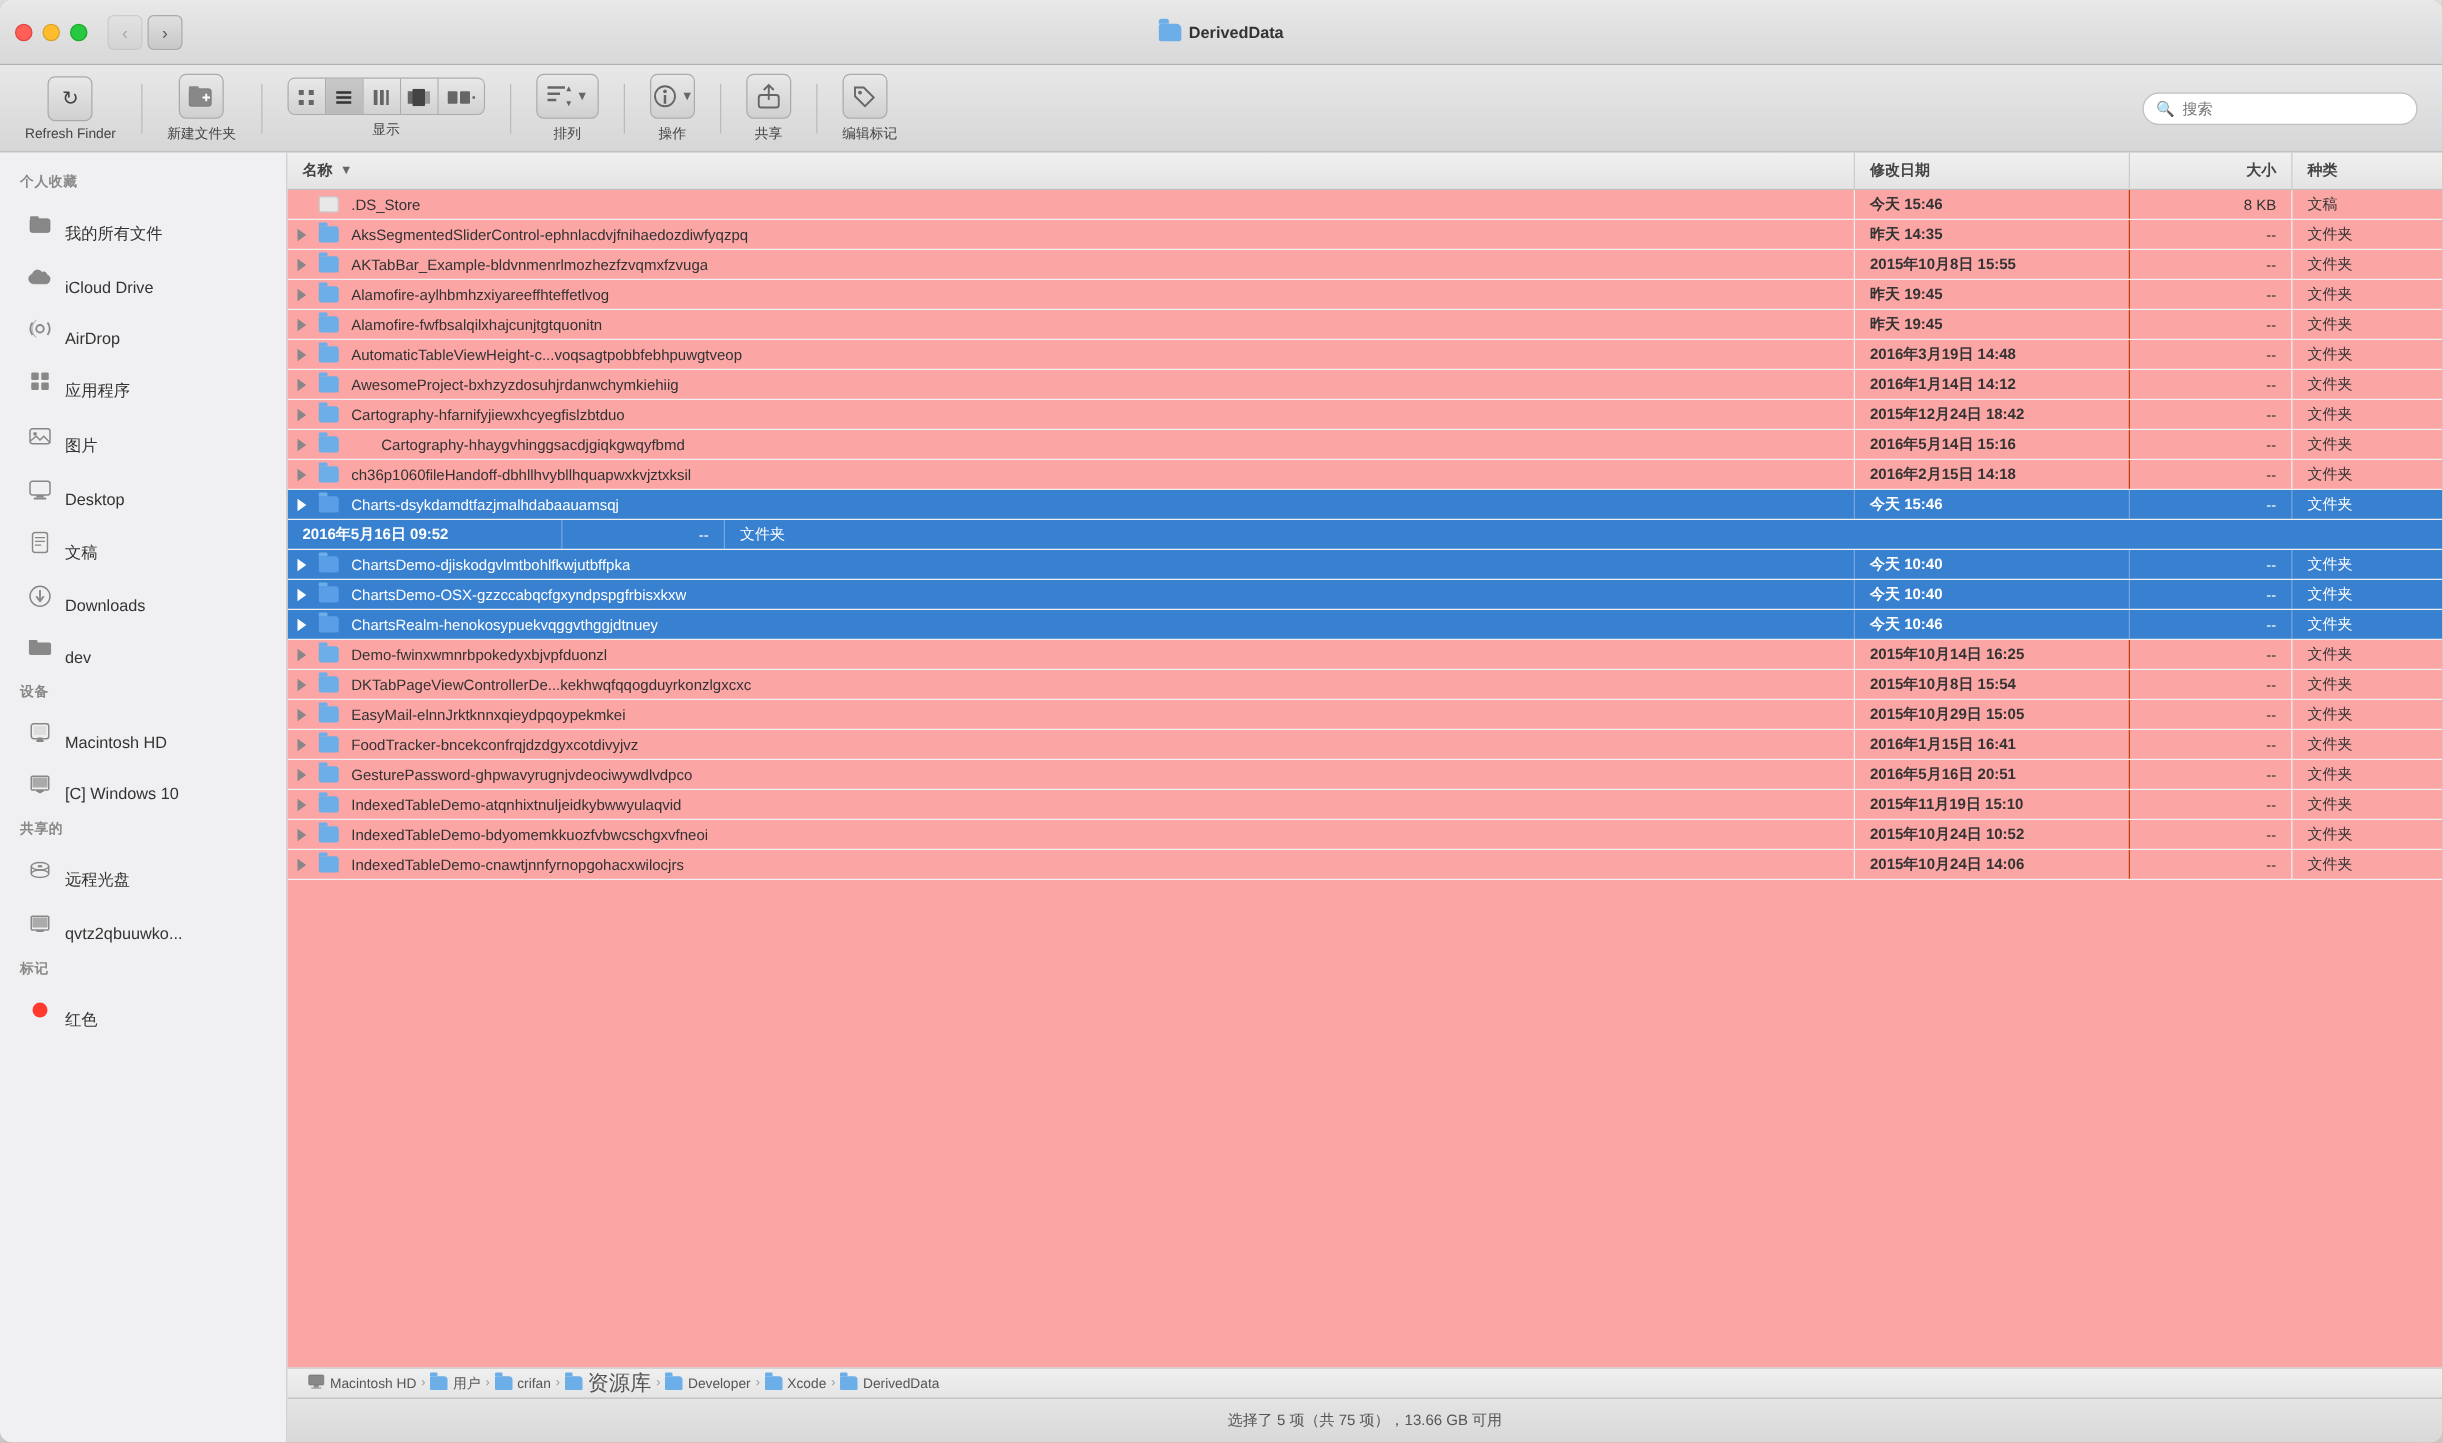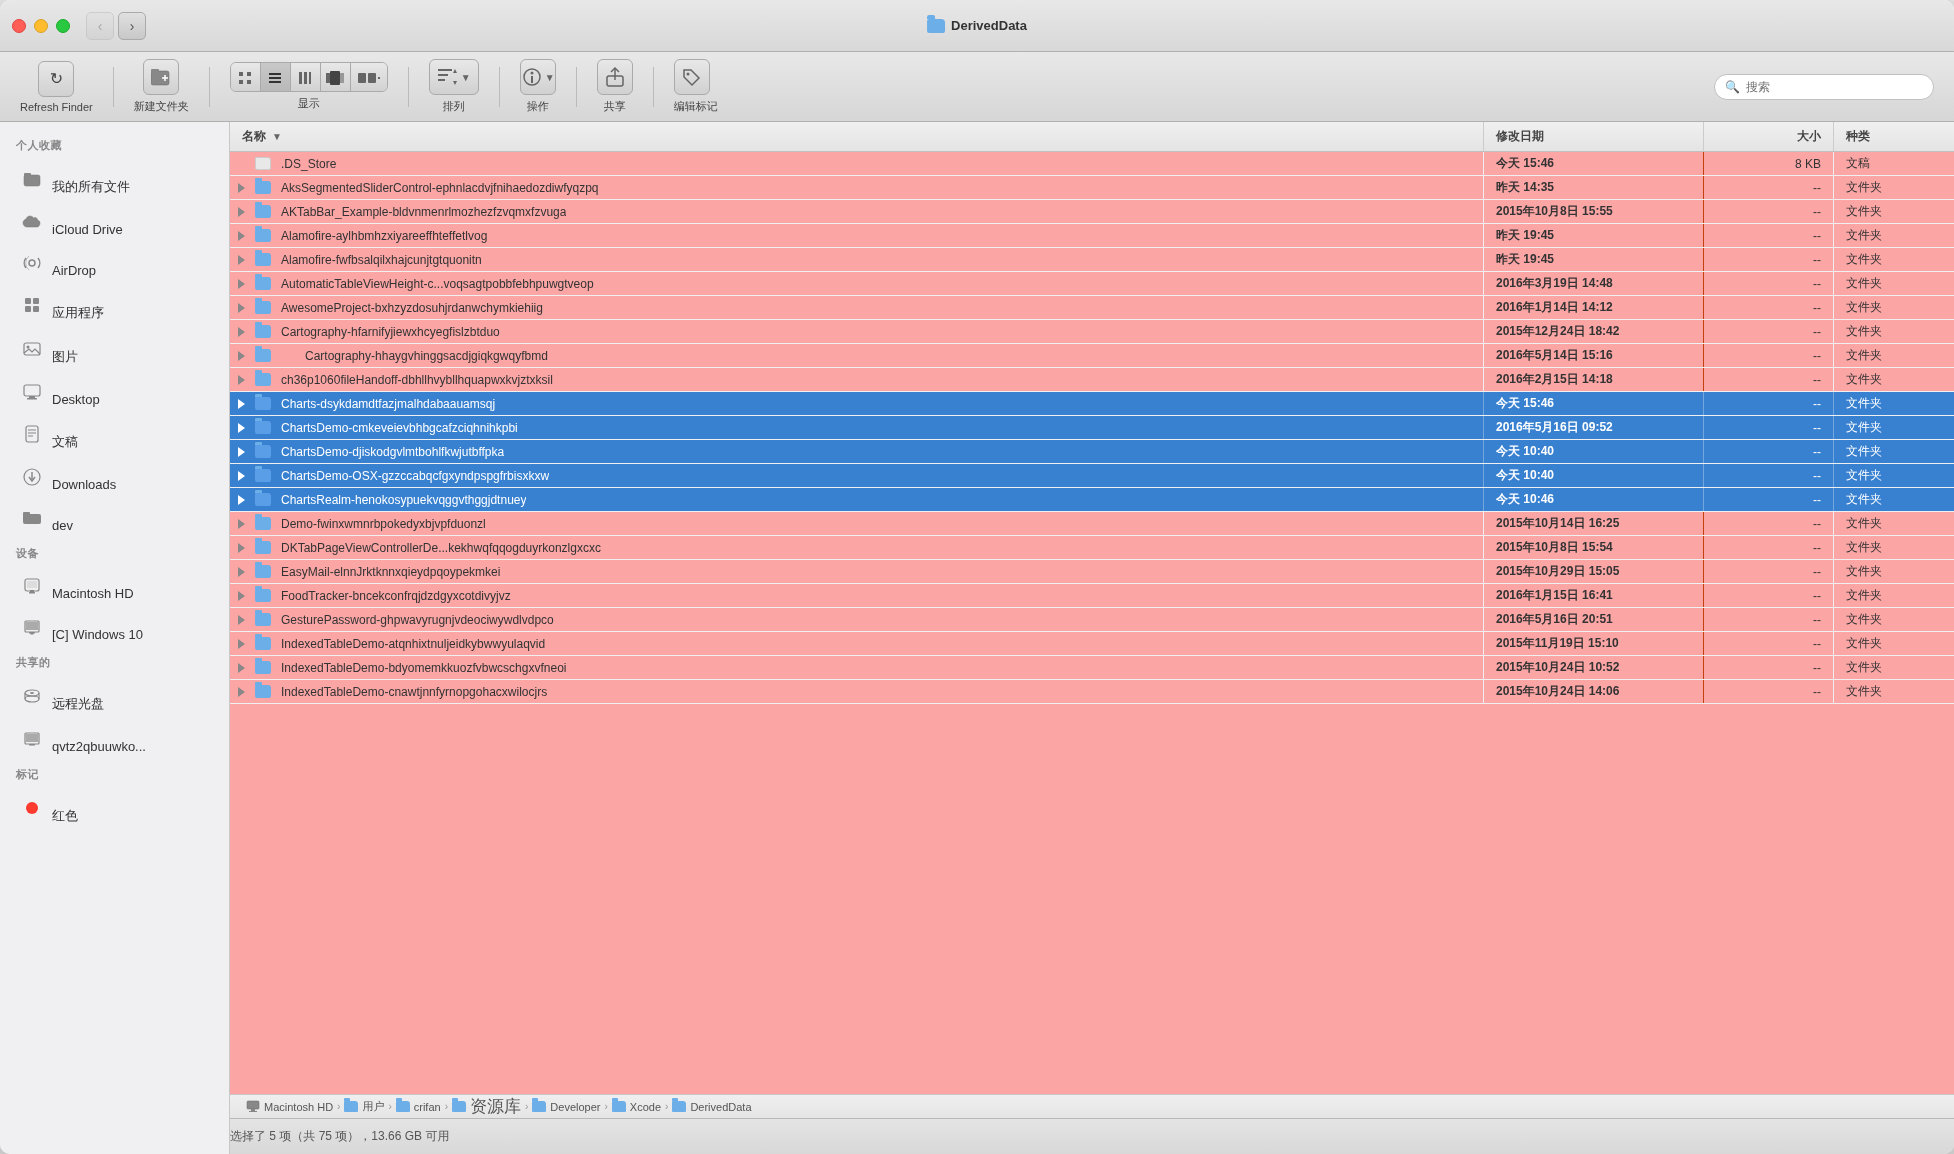--- a/index.html
+++ b/index.html
@@ -371,21 +371,21 @@
       border: 1px solid #ccc;
     }
     .file-icon.doc-icon::before { display: none; }
     
     .status-bar {
       height: 36px;
       background: linear-gradient(to bottom, #e4e4e4, #d8d8d8);
       border-top: 1px solid #b8b8b8;
       display: flex;
       align-items: center;
-      justify-content: flex-start;
+      justify-content: center;
       font-size: 12px;
       color: #555;
       flex-shrink: 0;
     }
     
     .breadcrumb-bar {
       height: 24px;
       background: linear-gradient(to bottom, #efefef, #e5e5e5);
       border-top: 1px solid #c8c8c8;
       display: flex;
@@ -837,25 +837,20 @@
             <div class="file-cell file-cell-name">
               <div class="triangle selected-tri"></div>
               <div class="file-icon" style="background: rgb(90, 158, 232);"></div>
               <span style="overflow: hidden; text-overflow: ellipsis; white-space: nowrap;">Charts-dsykdamdtfazjmalhdabaauamsqj</span>
             </div>
             <div class="file-cell file-cell-date">今天 15:46</div>
             <div class="file-cell file-cell-size">--</div>
             <div class="file-cell file-cell-kind">文件夹</div>
           </div>
           <div class="file-row selected">
-            <div class="file-cell file-cell-name">
-              <div class="triangle selected-tri"></div>
-              <div class="file-icon" style="background: rgb(90, 158, 232);"></div>
-              <span style="overflow: hidden; text-overflow: ellipsis; white-space: nowrap;">ChartsDemo-cmkeveievbhbgcafzciqhnihkpbi</span>
-            </div>
             <div class="file-cell file-cell-date">2016年5月16日 09:52</div>
             <div class="file-cell file-cell-size">--</div>
             <div class="file-cell file-cell-kind">文件夹</div>
           </div>
           <div class="file-row selected">
             <div class="file-cell file-cell-name">
               <div class="triangle selected-tri"></div>
               <div class="file-icon" style="background: rgb(90, 158, 232);"></div>
               <span style="overflow: hidden; text-overflow: ellipsis; white-space: nowrap;">ChartsDemo-djiskodgvlmtbohlfkwjutbffpka</span>
             </div>

